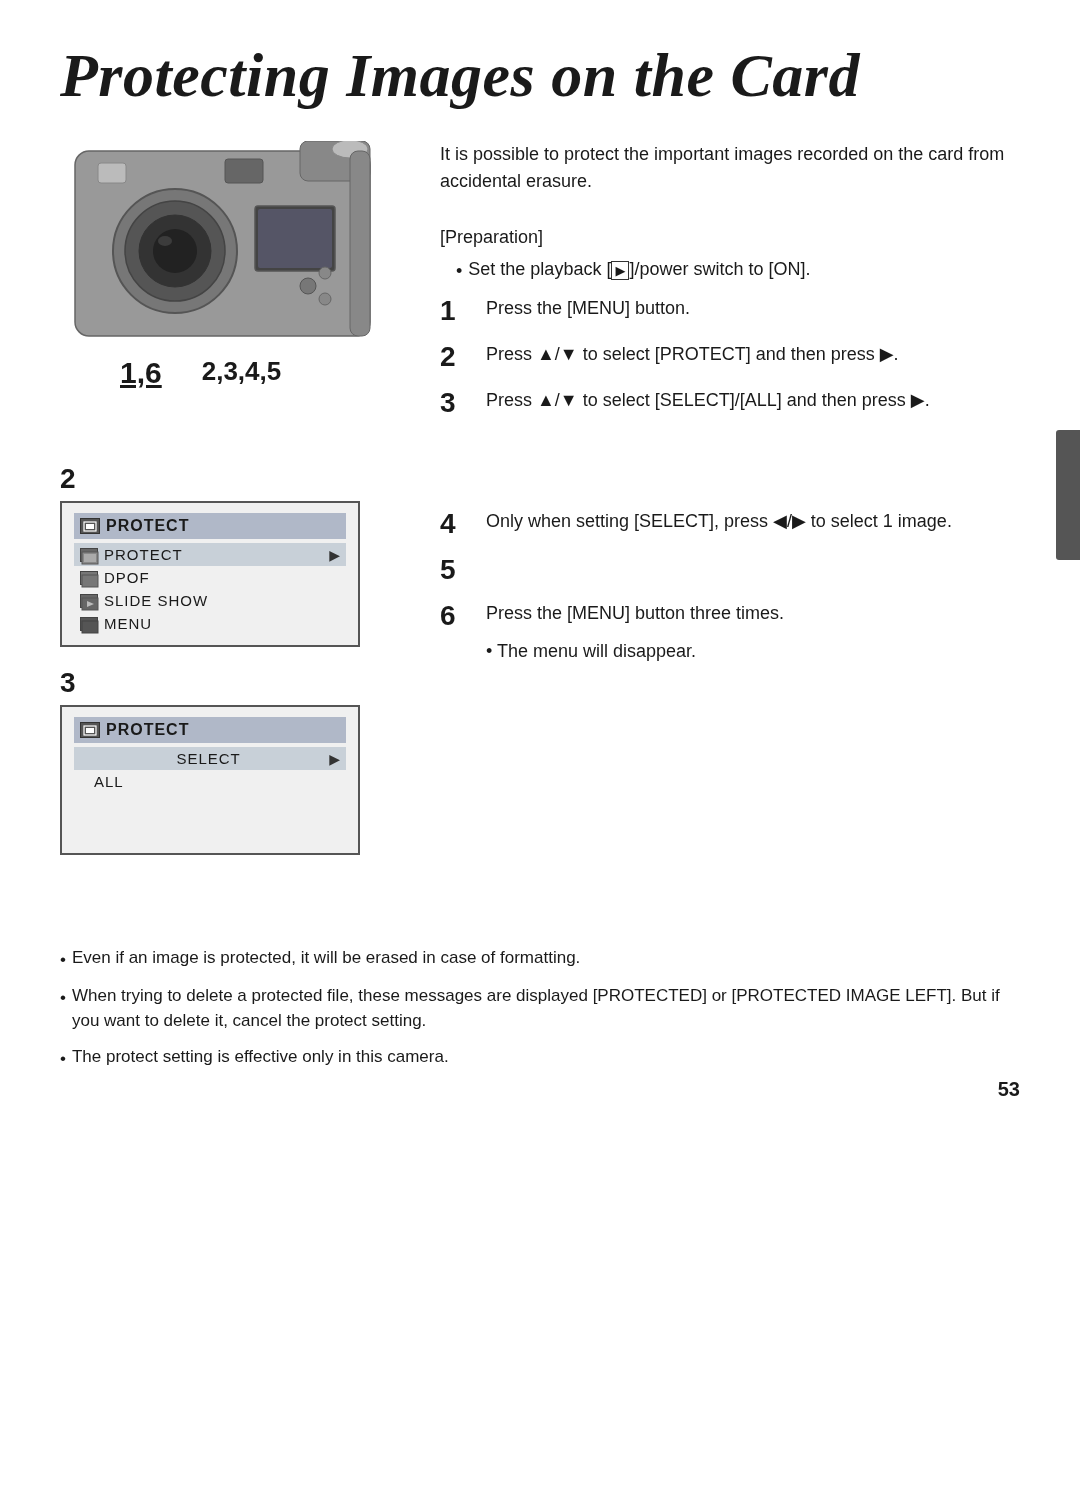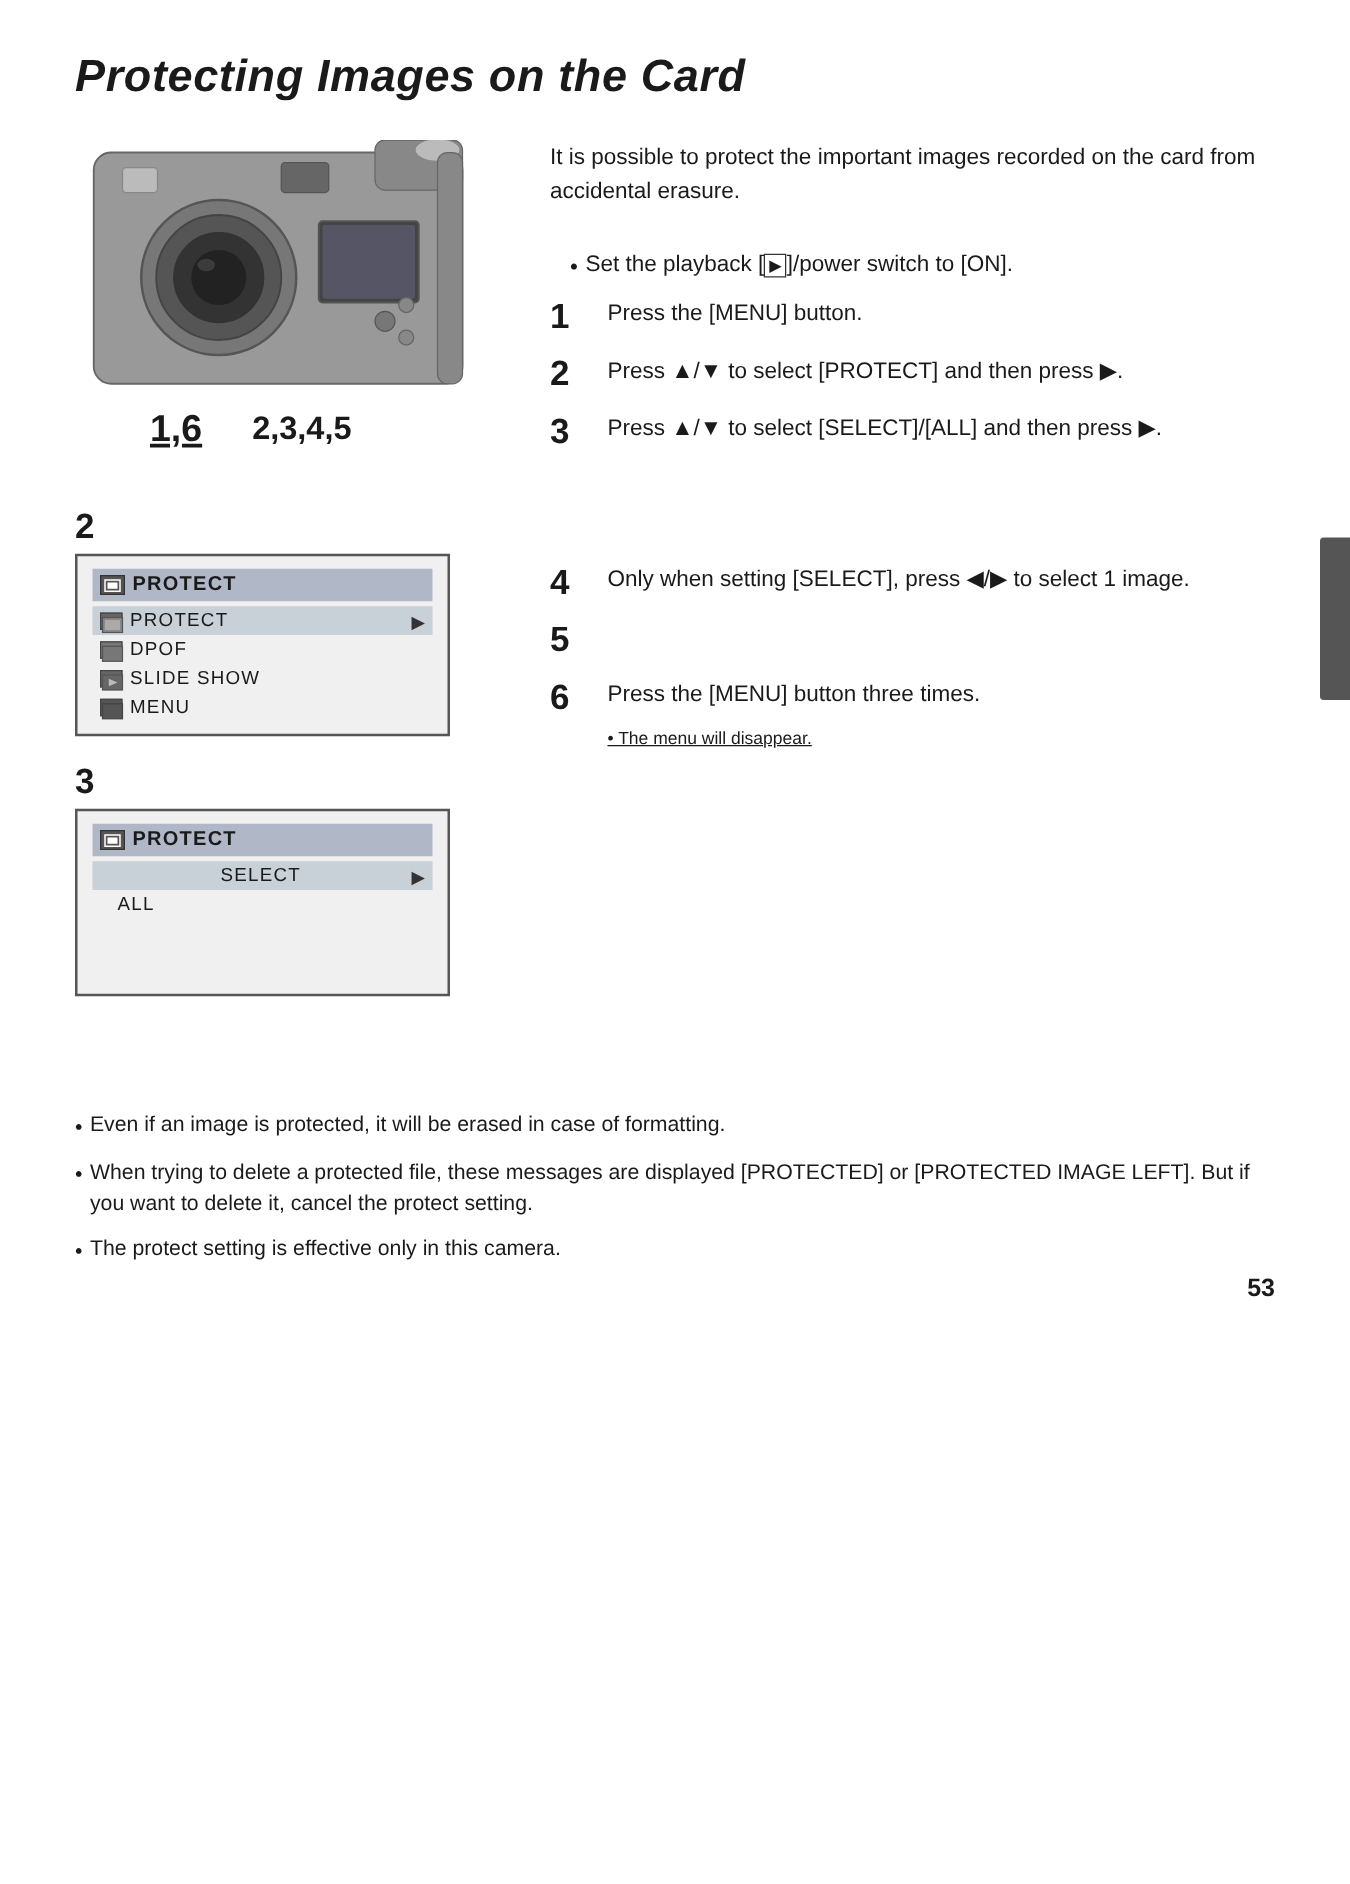--- a/index.html
+++ b/index.html
@@ -14,23 +14,23 @@
       position: relative;
     }
 
     .page-container {
       padding: 40px 60px 60px 60px;
       position: relative;
     }
 
     
     .page-title {
-      font-family: Liberation Sans, sans-serif;
+      font-family: Liberation Serif, serif;
       font-style: italic;
-      font-size: 36px;
+      font-size: 62px;
       font-weight: bold;
       color: #1a1a1a;
       margin-bottom: 30px;
       letter-spacing: 0.5px;
     }
 
     
     .top-section {
       display: flex;
       gap: 30px;
@@ -97,28 +97,27 @@
       margin-top: 2px;
     }
 
     .step-text {
       font-size: 18px;
       line-height: 1.5;
       flex: 1;
     }
 
     .step-sub {
-      font-size: 14px;
+      font-size: 18px;
       line-height: 1.5;
       margin-left: 46px;
       margin-top: -8px;
       margin-bottom: 16px;
       display: flex;
       gap: 6px;
-      text-decoration: underline;
     }
 
     
     .bottom-section {
       display: flex;
       gap: 30px;
       margin-top: 10px;
     }
 
     .menu-screenshots {
@@ -286,20 +285,21 @@
       
       <div style="display:flex; gap:30px; margin-left:60px; margin-top:-10px;">
         <span style="font-size:30px; font-weight:bold;text-decoration:underline;">1,6</span>
         <span style="font-size:26px; font-weight:bold; margin-left:10px;">2,3,4,5</span>
       </div>
     </div>
 
     <div class="right-col">
       <p class="description">It is possible to protect the important images recorded on the card from accidental erasure.</p>
 
+      <p class="preparation-header">[Preparation]</p>
 
       <div class="bullet-item">
         <span class="bullet-dot">•</span>
         <span>Set the playback [<span style="border:1.5px solid #333; padding:1px 3px; font-size:13px; vertical-align:middle;">▶</span>]/power switch to [ON].</span>
       </div>
 
       <div class="steps-section">
 
         <div class="step-item">
           <span class="step-number">1</span>

